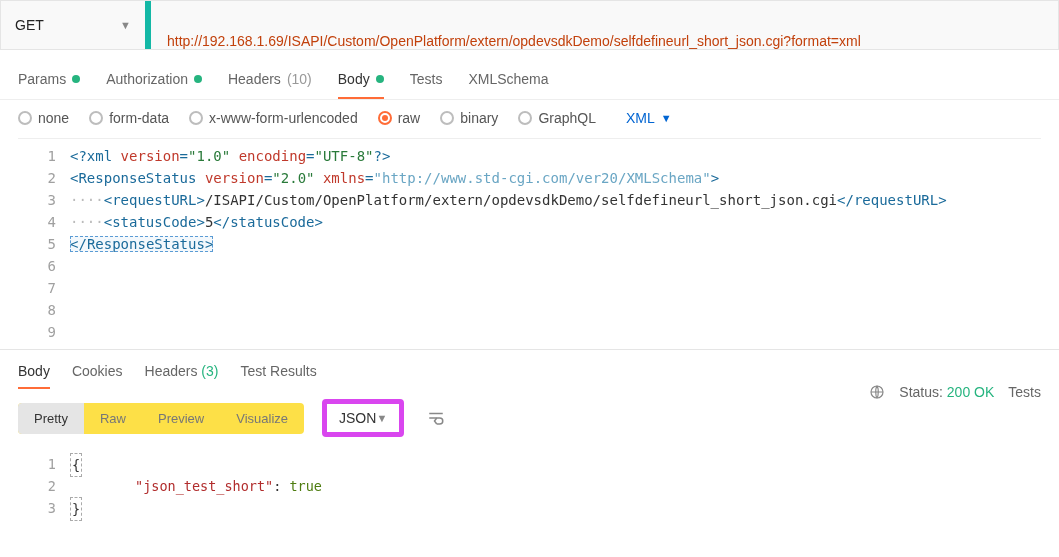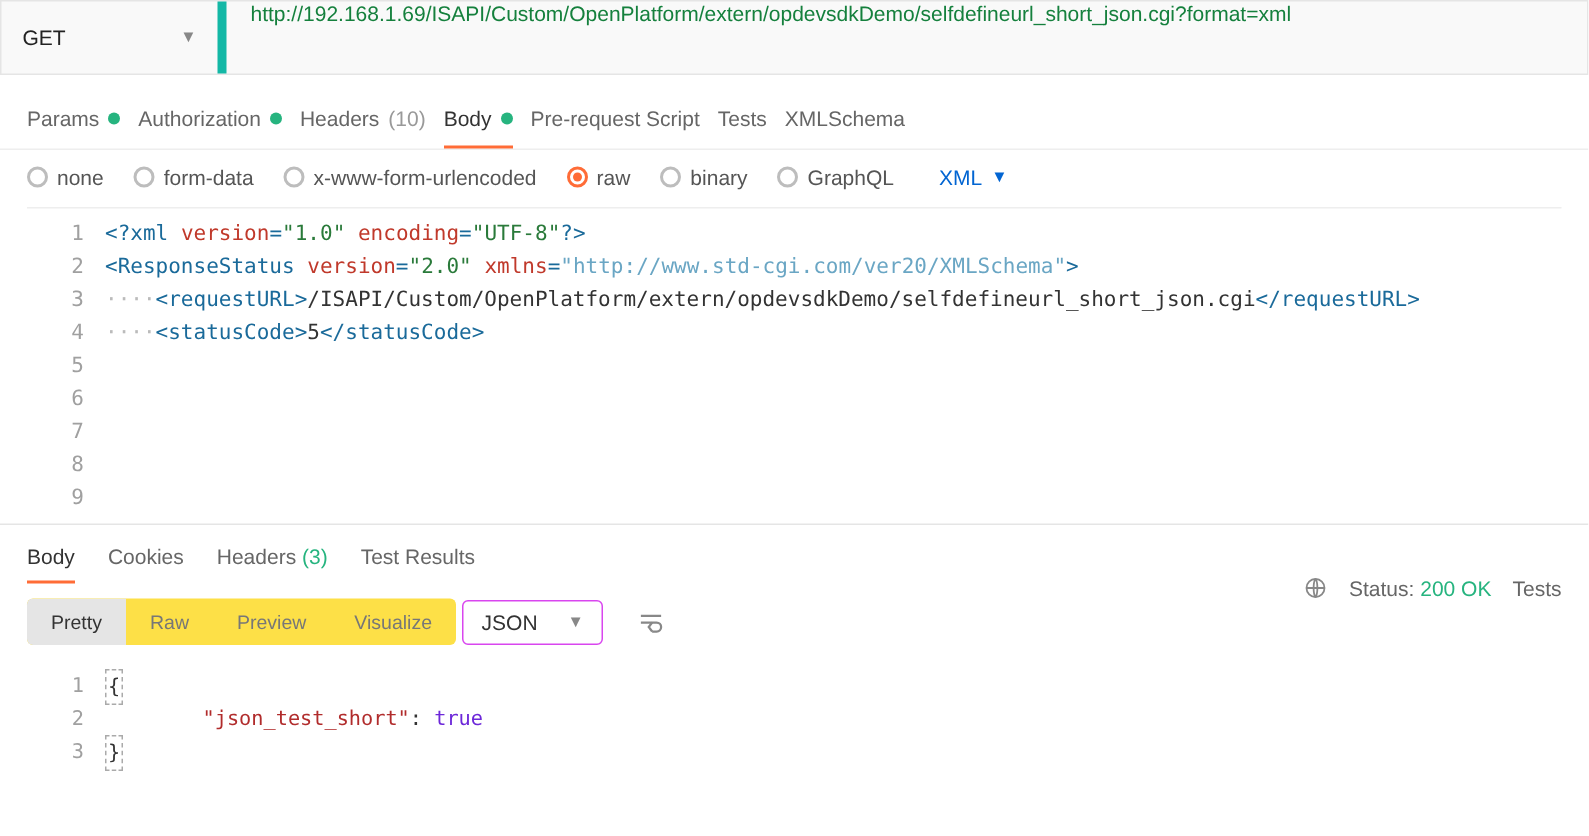--- a/index.html
+++ b/index.html
@@ -3,24 +3,24 @@
 <meta charset="utf-8">
 <style>
   * { box-sizing: border-box; }
   html, body { margin: 0; padding: 0; font-family: -apple-system, BlinkMacSystemFont, "Segoe UI", Arial, sans-serif; font-size: 14px; color: #333; background: #fff; }
   .root { width: 1059px; height: 557px; overflow: hidden; position: relative; }
 
   
   .urlbar { display: flex; border: 1px solid #e5e5e5; background: #f9f9f9; margin: 0 0 8px; }
   .method { display: flex; align-items: center; justify-content: space-between; padding: 0 14px; width: 150px; border-right: 6px solid #14b8a6; color: #222; font-weight: 500; height: 48px; cursor: pointer; }
   .chev { font-size: 11px; color: #888; }
-  .urlinput { flex: 1; display: flex; align-items: flex-start; padding: 0 16px; color: #15803d; height: 48px; }
-
-  
-  .reqtabs { display: flex; gap: 12px; padding: 0 18px; border-bottom: 1px solid #eee; height: 42px; align-items: flex-end; }
+  .urlinput { flex: 1; display: flex; align-items: flex-end; padding: 0 16px; color: #c2410c; height: 48px; }
+
+  
+  .reqtabs { display: flex; gap: 26px; padding: 0 18px; border-bottom: 1px solid #eee; height: 42px; align-items: flex-end; }
   .reqtab { display: flex; align-items: center; gap: 6px; padding: 0 0 10px; color: #666; cursor: pointer; border-bottom: 2px solid transparent; }
   .reqtab.active { color: #333; border-bottom-color: #ff6c37; }
   .dot { width: 8px; height: 8px; border-radius: 50%; display: inline-block; }
   .dot.green { background: #26b47f; }
   .count { color: #999; }
   .count-g { color: #26b47f; }
 
   
   .bodysub { display: flex; align-items: flex-end; gap: 20px; padding: 10px 18px 8px; }
   .radio { display: flex; align-items: center; gap: 6px; color: #555; cursor: pointer; }
@@ -52,27 +52,27 @@
   .resp-right { display: flex; align-items: center; gap: 14px; margin-top: 44px; }
   .globe { width: 16px; height: 16px; color: #888; }
   .status .ok { color: #26b47f; }
   .status .lbl { color: #666; }
   .time { color: #666; }
 
   .resp-tools { display: flex; align-items: center; gap: 4px; padding: 10px 18px 6px; }
   .segbtns { display: flex; background: #fde047; border-radius: 4px; overflow: hidden; }
   .segbtn { padding: 8px 16px; color: #777; cursor: pointer; font-size: 13px; }
   .segbtn.active { background: #e5e5e5; color: #333; }
-  .json-sel { border: 1px solid #d946ef; border-radius: 4px; padding: 6px 12px; display: flex; align-items: center; gap: 20px; cursor: pointer; }
+  .json-sel { margin-left: 14px; border: 5px solid #d946ef; border-radius: 4px; padding: 6px 12px; display: flex; align-items: center; gap: 0; cursor: pointer; }
   .wrapbtn { margin-left: 10px; border: 1px solid transparent; padding: 6px 8px; cursor: pointer; color: #888; display: flex; align-items: center; }
 
   .resp-editor { margin: 4px 18px 0; }
   .resp-editor .editor { font-size: 13.5px; line-height: 22px; }
   .json-key { color: #b12c2c; }
-  .json-kw { color: #6d28d9; }
+  .json-kw { color: #4d7c0f; }
   .brace-mark { display: inline-block; border: 1px dashed #aaa; padding: 0 1px; color: #333; }
 </style>
 </head>
 <body>
 
 <div class="root">
 
   <div class="urlbar">
     <div class="method">
       <span>GET</span>
@@ -92,23 +92,20 @@
       <span>Authorization</span>
       <span class="dot green"></span>
     </div>
     <div class="reqtab">
       <span>Headers</span>
       <span class="count">(10)</span>
     </div>
     <div class="reqtab active">
       <span>Body</span>
       <span class="dot green"></span>
-    </div>
-    <div class="reqtab">
-      <span>Pre-request Script</span>
     </div>
     <div class="reqtab">
       <span>Tests</span>
     </div>
     <div class="reqtab">
       <span>XMLSchema</span>
     </div>
   </div>
 
   <div class="bodysub">
@@ -153,20 +150,21 @@
         <div class="ln">6</div>
         <div class="ln">7</div>
         <div class="ln">8</div>
         <div class="ln">9</div>
       </div>
       <div class="code">
         <div class="row"><span class="pi">&lt;?</span><span class="tag">xml</span><span class="dots"> </span><span class="attr">version</span><span class="tag">=</span><span class="attrv">"1.0"</span><span class="dots"> </span><span class="attr">encoding</span><span class="tag">=</span><span class="attrv">"UTF-8"</span><span class="pi">?&gt;</span></div>
         <div class="row"><span class="tag">&lt;</span><span class="tag">ResponseStatus</span><span class="dots"> </span><span class="attr">version</span><span class="tag">=</span><span class="attrv">"2.0"</span><span class="dots"> </span><span class="attr">xmlns</span><span class="tag">=</span><span class="fade">"http://www.std-cgi.com/ver20/XMLSchema"</span><span class="tag">&gt;</span></div>
         <div class="row"><span class="dots">····</span><span class="tag">&lt;requestURL&gt;</span><span class="content">/ISAPI/Custom/OpenPlatform/extern/opdevsdkDemo/selfdefineurl_short_json.cgi</span><span class="tag">&lt;/requestURL&gt;</span></div>
         <div class="row"><span class="dots">····</span><span class="tag">&lt;statusCode&gt;</span><span class="content">5</span><span class="tag">&lt;/statusCode&gt;</span></div>
+        <div class="row"><span class="tag selbox"><span>&lt;</span><span>/</span><span>ResponseStatus</span><span>&gt;</span></span></div>
         <div class="row"></div>
         <div class="row"></div>
       </div>
     </div>
   </div>
 
   <div class="resp-top">
     <div class="resptabs">
       <div class="resptab active"><span>Body</span></div>
       <div class="resptab"><span>Cookies</span></div>

